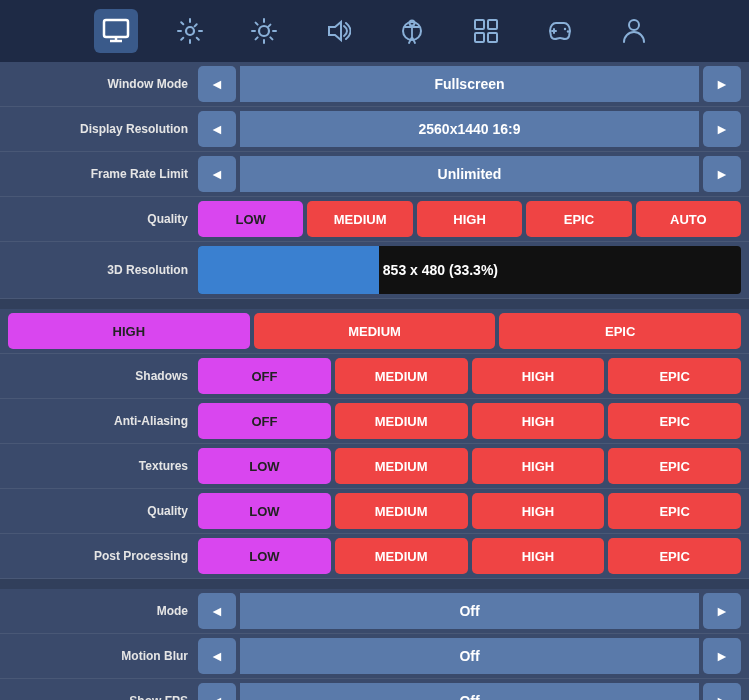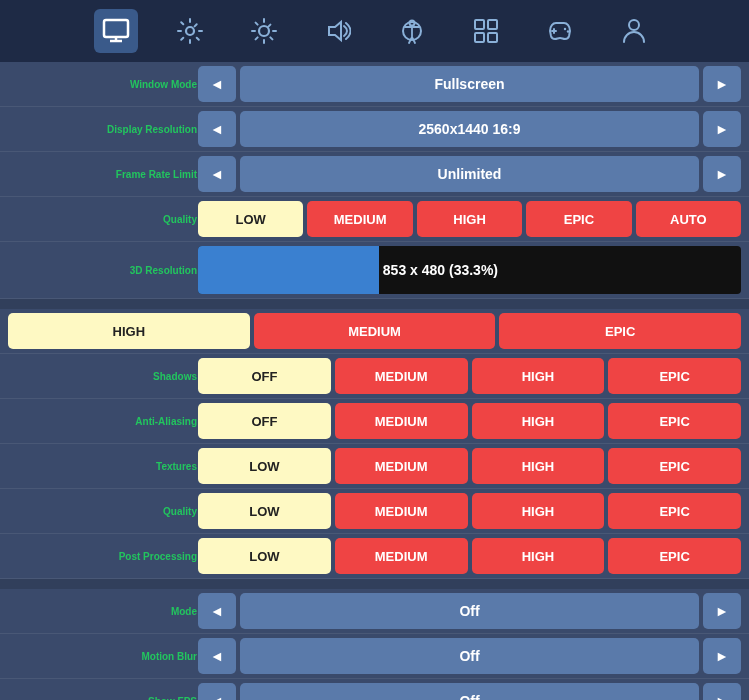--- a/index.html
+++ b/index.html
@@ -45,23 +45,23 @@
     .settings-row {
       display: flex;
       align-items: center;
       min-height: 42px;
       border-bottom: 1px solid rgba(255,255,255,0.08);
       padding: 4px 8px;
     }
     .row-label {
       width: 190px;
       text-align: right;
-      padding-right: 1px;
-      color: #22c55e;
-      font-size: 10px;
+      padding-right: 10px;
+      color: #e5e5e5;
+      font-size: 12px;
       font-weight: bold;
       flex-shrink: 0;
     }
     .row-content {
       flex: 1;
       display: flex;
       align-items: center;
     }
 
     
@@ -82,21 +82,21 @@
       cursor: pointer;
       display: flex;
       align-items: center;
       justify-content: center;
       flex-shrink: 0;
     }
     .selector-value {
       flex: 1;
       height: 36px;
       background: #5a7aaa;
-      border-radius: 5px;
+      border-radius: 0;
       color: white;
       font-size: 14px;
       font-weight: bold;
       display: flex;
       align-items: center;
       justify-content: center;
       text-align: center;
     }
 
     
@@ -110,21 +110,21 @@
       height: 36px;
       background: #ef4444;
       border: none;
       border-radius: 5px;
       color: white;
       font-size: 13px;
       font-weight: bold;
       cursor: pointer;
     }
     .quality-btn.active-yellow {
-      background: #fef9c3;
+      background: #d946ef;
       color: #222;
     }
 
     
     .resolution-bar {
       flex: 1;
       height: 48px;
       background: #111;
       border-radius: 4px;
       display: flex;

